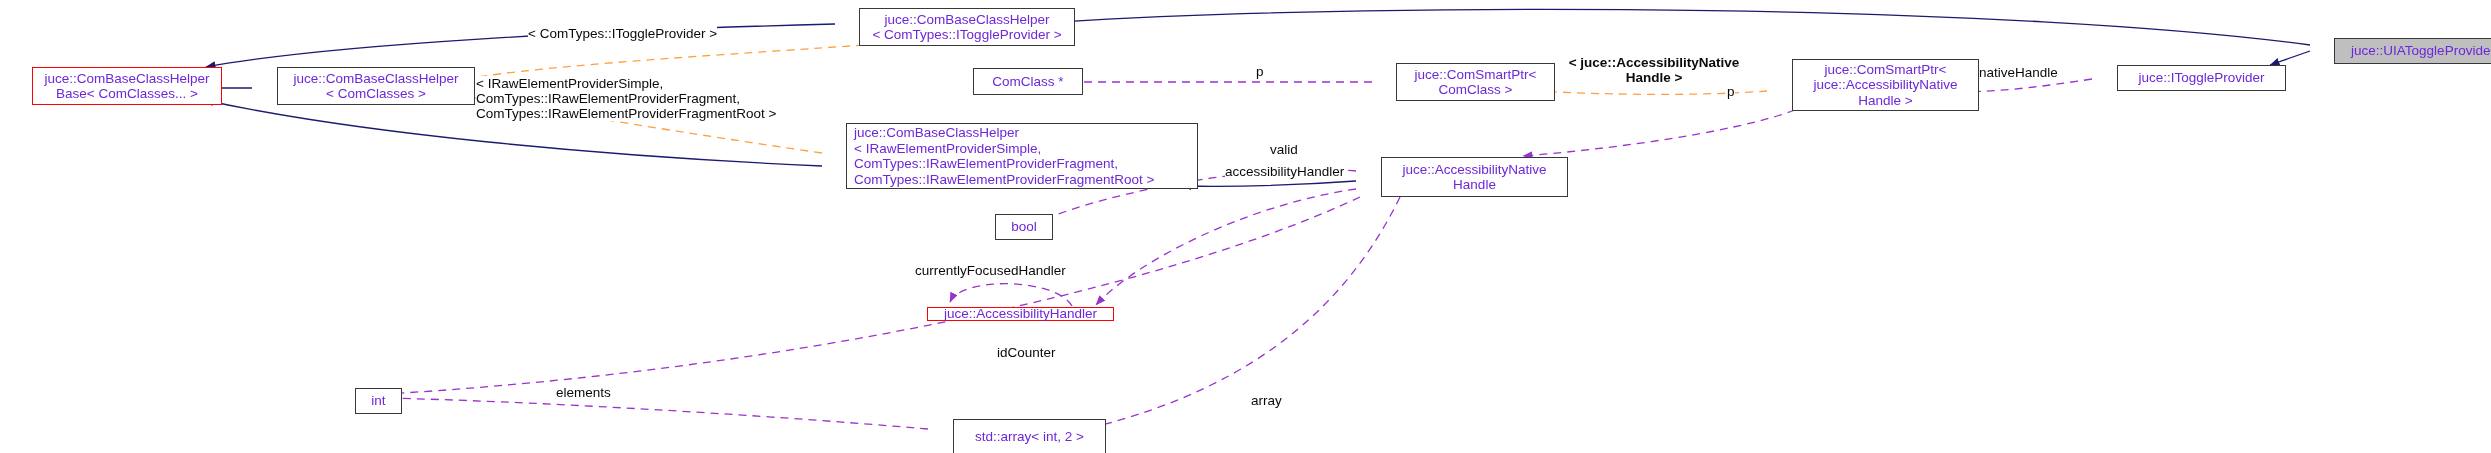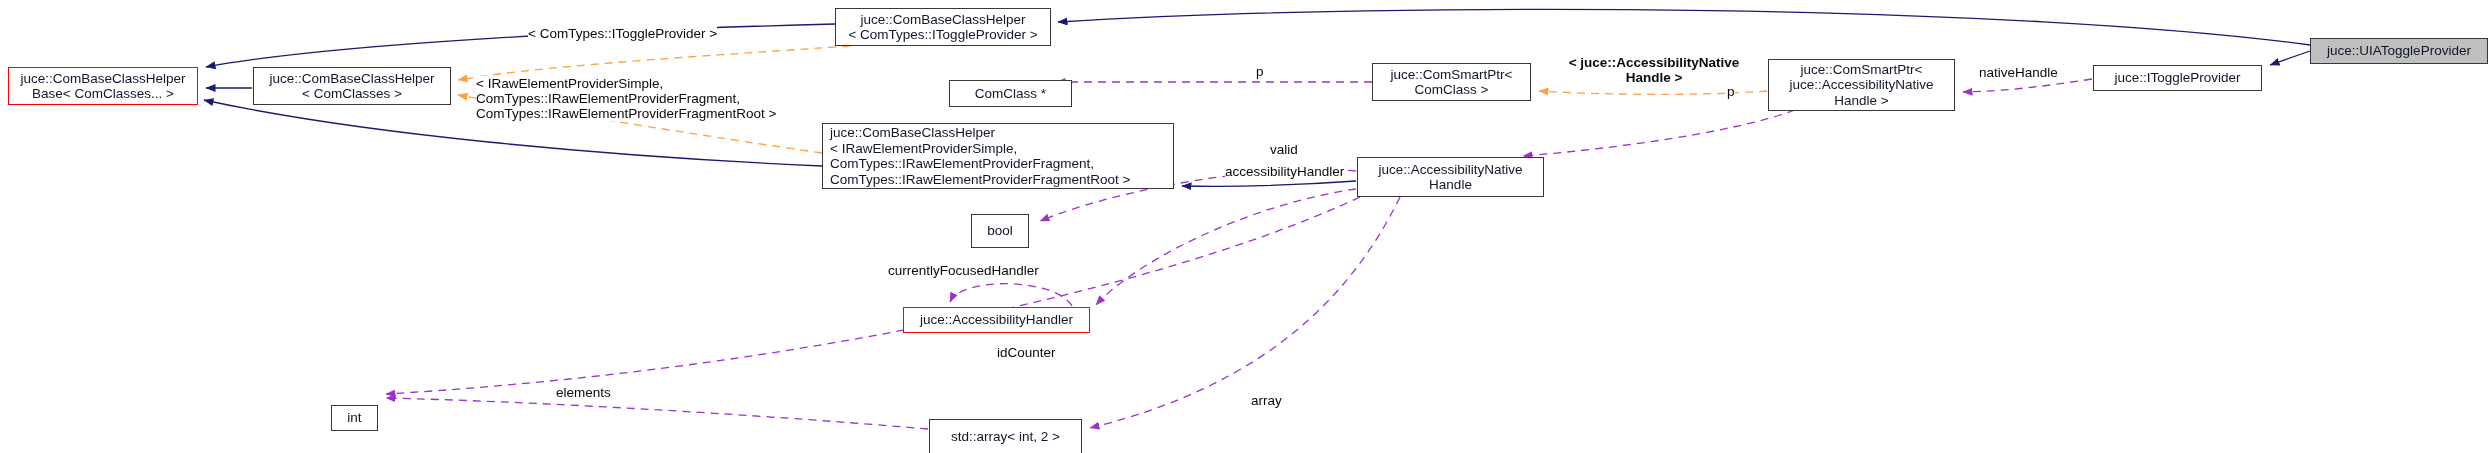--- a/index.html
+++ b/index.html
@@ -16,23 +16,24 @@
     position:absolute;
     background:#ffffff;
     border:1.5px solid #383838;
     box-sizing:border-box;
     display:flex;
     flex-direction:column;
     justify-content:center;
     align-items:center;
     font-size:13.5px;
     line-height:15.5px;
-    color:#0f172a;
+    color:#6d28d9;
     white-space:nowrap;
     padding:1px 4px;
+    margin-left:24px;
   }
   .node.red{border-color:#fe0000;}
   .node.main{background:#bfbfbf;}
   .node.leftalign{align-items:flex-start;}
   .elabel{
     position:absolute;
     font-size:13.5px;
     line-height:15px;
     color:#0a0a0a;
     background:#ffffff;
@@ -88,21 +89,21 @@
   <div class="node" style="left:253px;top:67px;width:198px;height:38px">
     <div>juce::ComBaseClassHelper</div>
     <div>&lt; ComClasses &gt;</div>
   </div>
 
   <div class="node" style="left:835px;top:8px;width:216px;height:38px">
     <div>juce::ComBaseClassHelper</div>
     <div>&lt; ComTypes::IToggleProvider &gt;</div>
   </div>
 
-  <div class="node" style="left:949px;top:80px;width:123px;height:27px">
+  <div class="node" style="left:949px;top:68px;width:110px;height:27px">
     <div>ComClass *</div>
   </div>
 
   <div class="node leftalign" style="left:822px;top:123px;width:352px;height:66px;padding-left:7px">
     <div>juce::ComBaseClassHelper</div>
     <div>&lt; IRawElementProviderSimple,</div>
     <div>ComTypes::IRawElementProviderFragment,</div>
     <div>ComTypes::IRawElementProviderFragmentRoot &gt;</div>
   </div>
 
@@ -118,34 +119,34 @@
   </div>
 
   <div class="node" style="left:2093px;top:65px;width:169px;height:26px">
     <div>juce::IToggleProvider</div>
   </div>
 
   <div class="node main" style="left:2310px;top:38px;width:178px;height:26px">
     <div>juce::UIAToggleProvider</div>
   </div>
 
-  <div class="node" style="left:971px;top:214px;width:58px;height:34px">
+  <div class="node" style="left:971px;top:214px;width:58px;height:26px">
     <div>bool</div>
   </div>
 
-  <div class="node red" style="left:903px;top:307px;width:187px;height:26px">
+  <div class="node red" style="left:903px;top:307px;width:187px;height:14px">
     <div>juce::AccessibilityHandler</div>
   </div>
 
   <div class="node" style="left:1357px;top:157px;width:187px;height:40px">
     <div>juce::AccessibilityNative</div>
     <div>Handle</div>
   </div>
 
-  <div class="node" style="left:331px;top:405px;width:47px;height:26px">
+  <div class="node" style="left:331px;top:388px;width:47px;height:26px">
     <div>int</div>
   </div>
 
   <div class="node" style="left:929px;top:419px;width:153px;height:36px">
     <div>std::array&lt; int, 2 &gt;</div>
   </div>
 
   <div class="elabel" style="left:528px;top:26px">&lt; ComTypes::IToggleProvider &gt;</div>
 
   <div class="elabel" style="left:476px;top:76px">
@@ -162,21 +163,21 @@
   </div>
 
   <div class="elabel" style="left:1727px;top:84px">p</div>
 
   <div class="elabel" style="left:1979px;top:65px">nativeHandle</div>
 
   <div class="elabel" style="left:1270px;top:142px">valid</div>
 
   <div class="elabel" style="left:1225px;top:164px">accessibilityHandler</div>
 
-  <div class="elabel" style="left:888px;top:263px">currentlyFocusedHandler</div>
+  <div class="elabel" style="left:915px;top:263px">currentlyFocusedHandler</div>
 
   <div class="elabel" style="left:997px;top:345px">idCounter</div>
 
   <div class="elabel" style="left:556px;top:385px">elements</div>
 
   <div class="elabel" style="left:1251px;top:393px">array</div>
 
 </div>
 
 </body></html>

